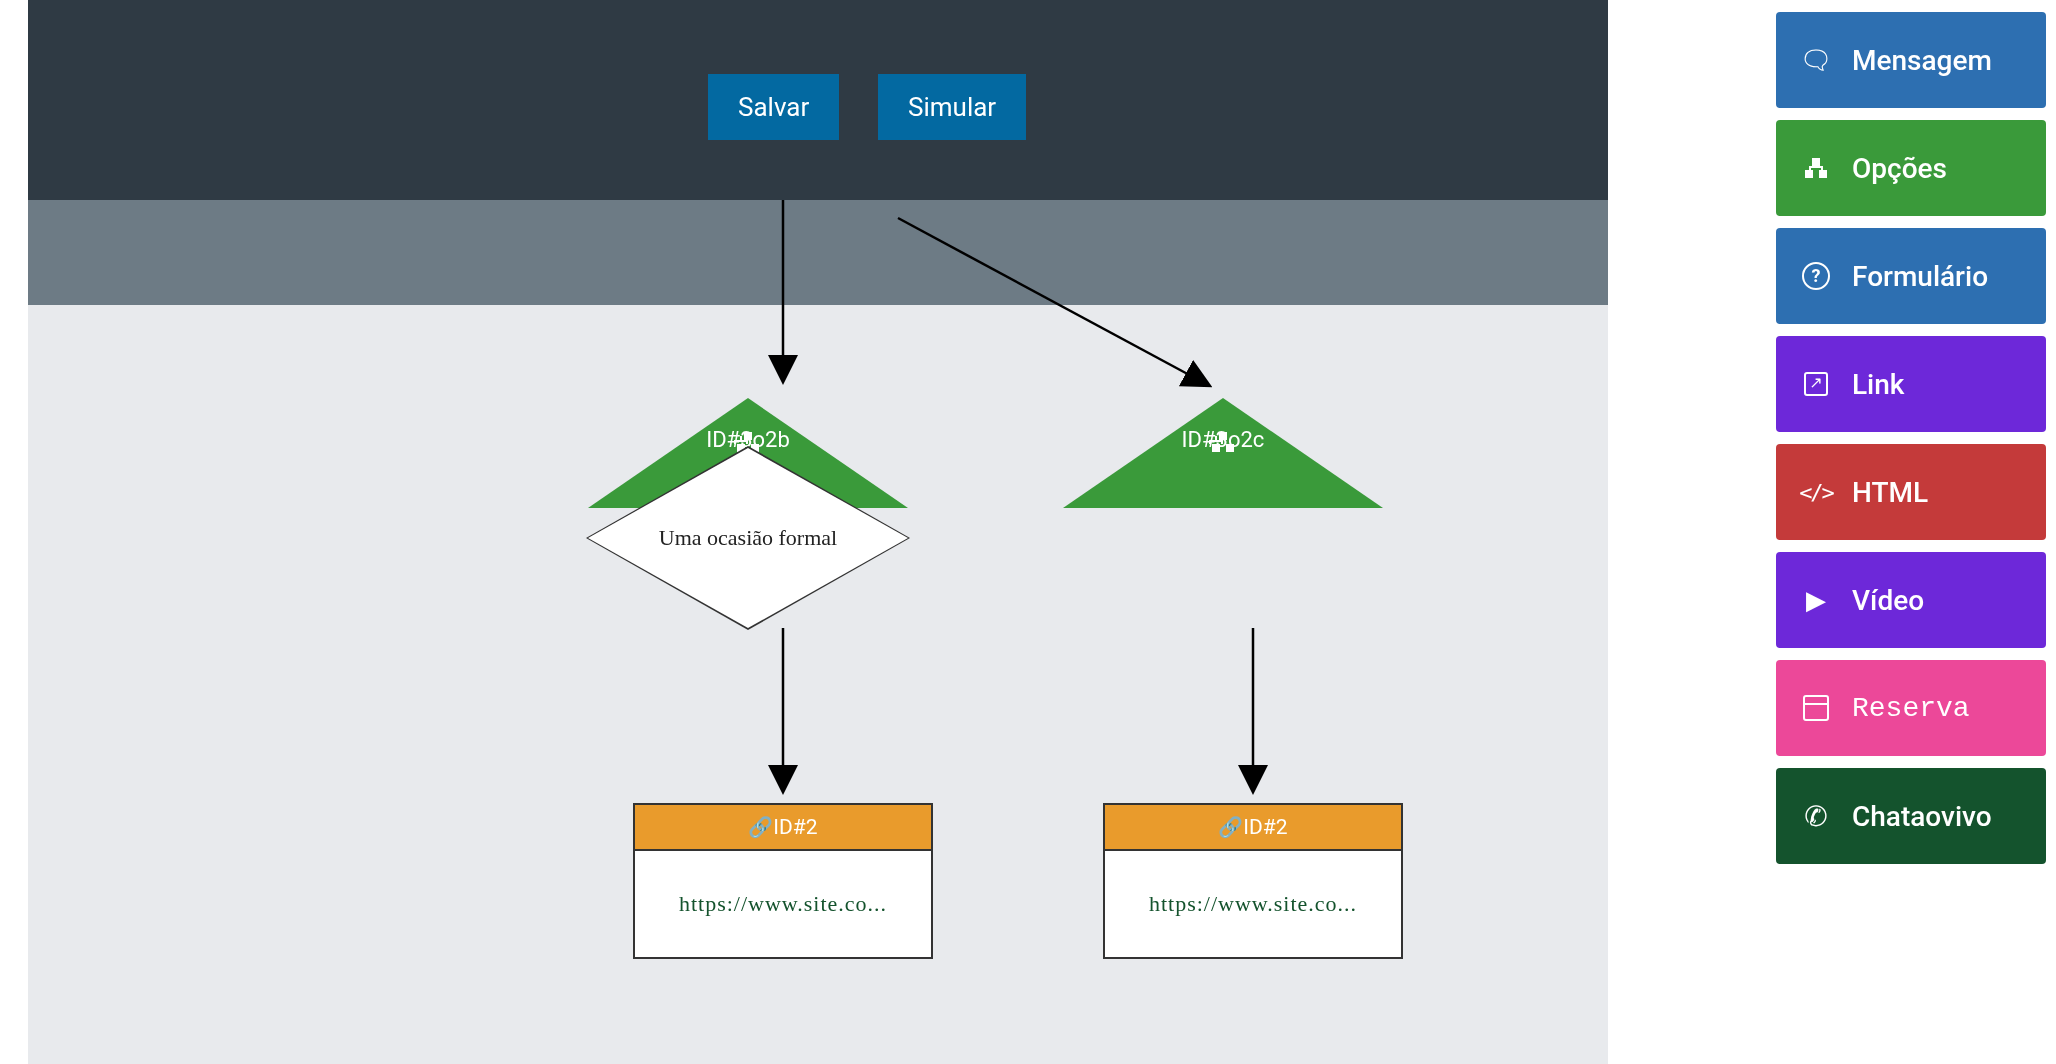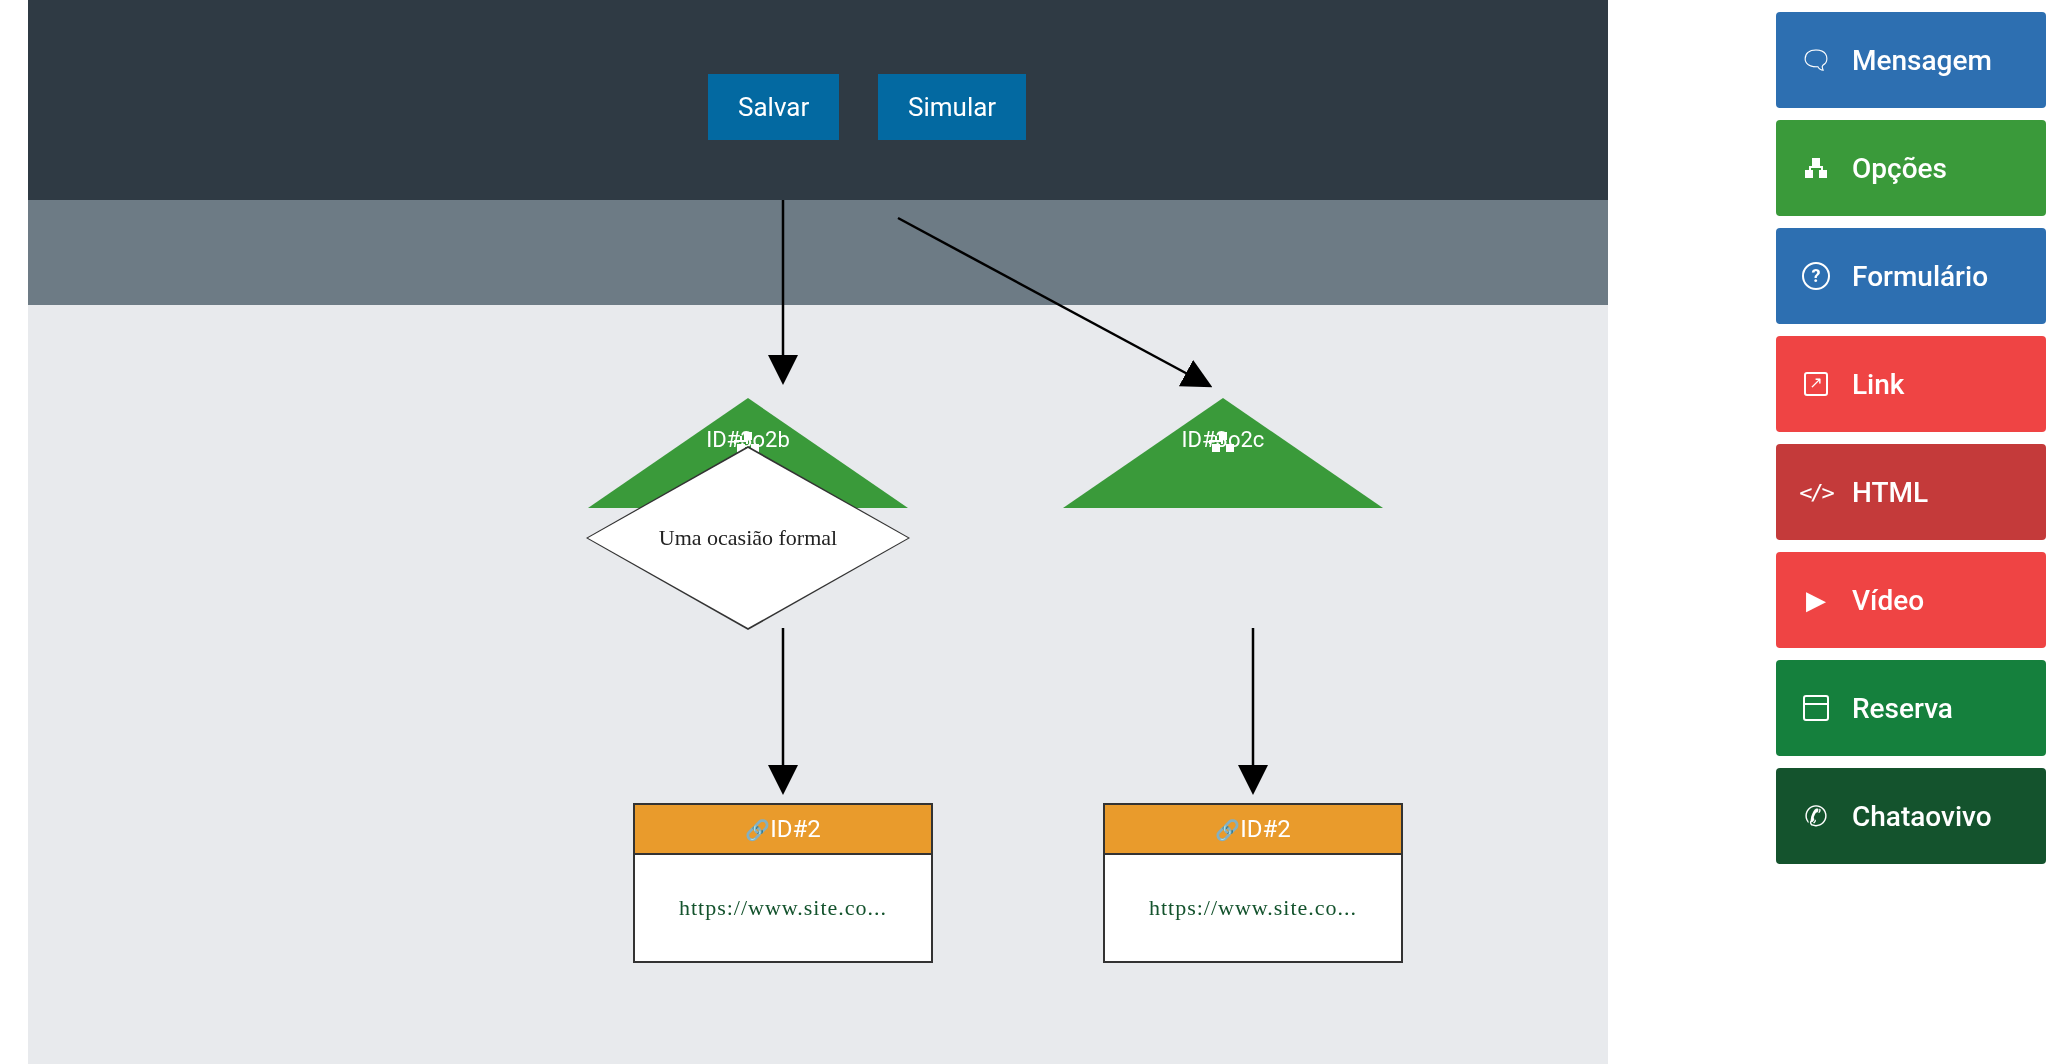--- a/index.html
+++ b/index.html
@@ -113,21 +113,21 @@
     border: 2px solid #333;
     background: #fff;
   }
   .link-box.left-l { left: 605px; top: 803px; }
   .link-box.right-l { left: 1075px; top: 803px; }
   .link-header {
     background: #e99b2c;
     color: #fff;
     text-align: center;
     padding: 10px 0;
-    font-size: 24px;
+    font-size: 21px;
     display: flex;
     justify-content: center;
     align-items: center;
     border-bottom: 2px solid #333;
   }
   .link-body {
     padding: 40px 10px;
     text-align: center;
     font-family: Georgia, 'Times New Roman', serif;
     font-size: 22px;
@@ -167,23 +167,23 @@
     border-radius: 4px;
   }
   .side-btn .ic {
     width: 32px;
     display: flex;
     justify-content: center;
     font-size: 26px;
   }
   .c-blue   { background: #2d6fb1; }
   .c-green  { background: #3a9a3a; }
-  .c-orange { background: #ef4444; gap: 20px; }
+  .c-orange { background: #6d28d9; gap: 20px; }
   .c-red    { background: #c43a3a; }
-  .c-purple { background: #15803d; }
+  .c-purple { background: #ec4899; font-family: Liberation Mono, monospace; }
   .c-gray   { background: #14532d; }
 
   
   .ic-chat::before { content: "🗨"; }
   .ic-tree { position: relative; width: 22px; height: 20px; }
   .ic-tree::before {
     content: "";
     position: absolute;
     top: 0; left: 50%;
     transform: translateX(-50%);

